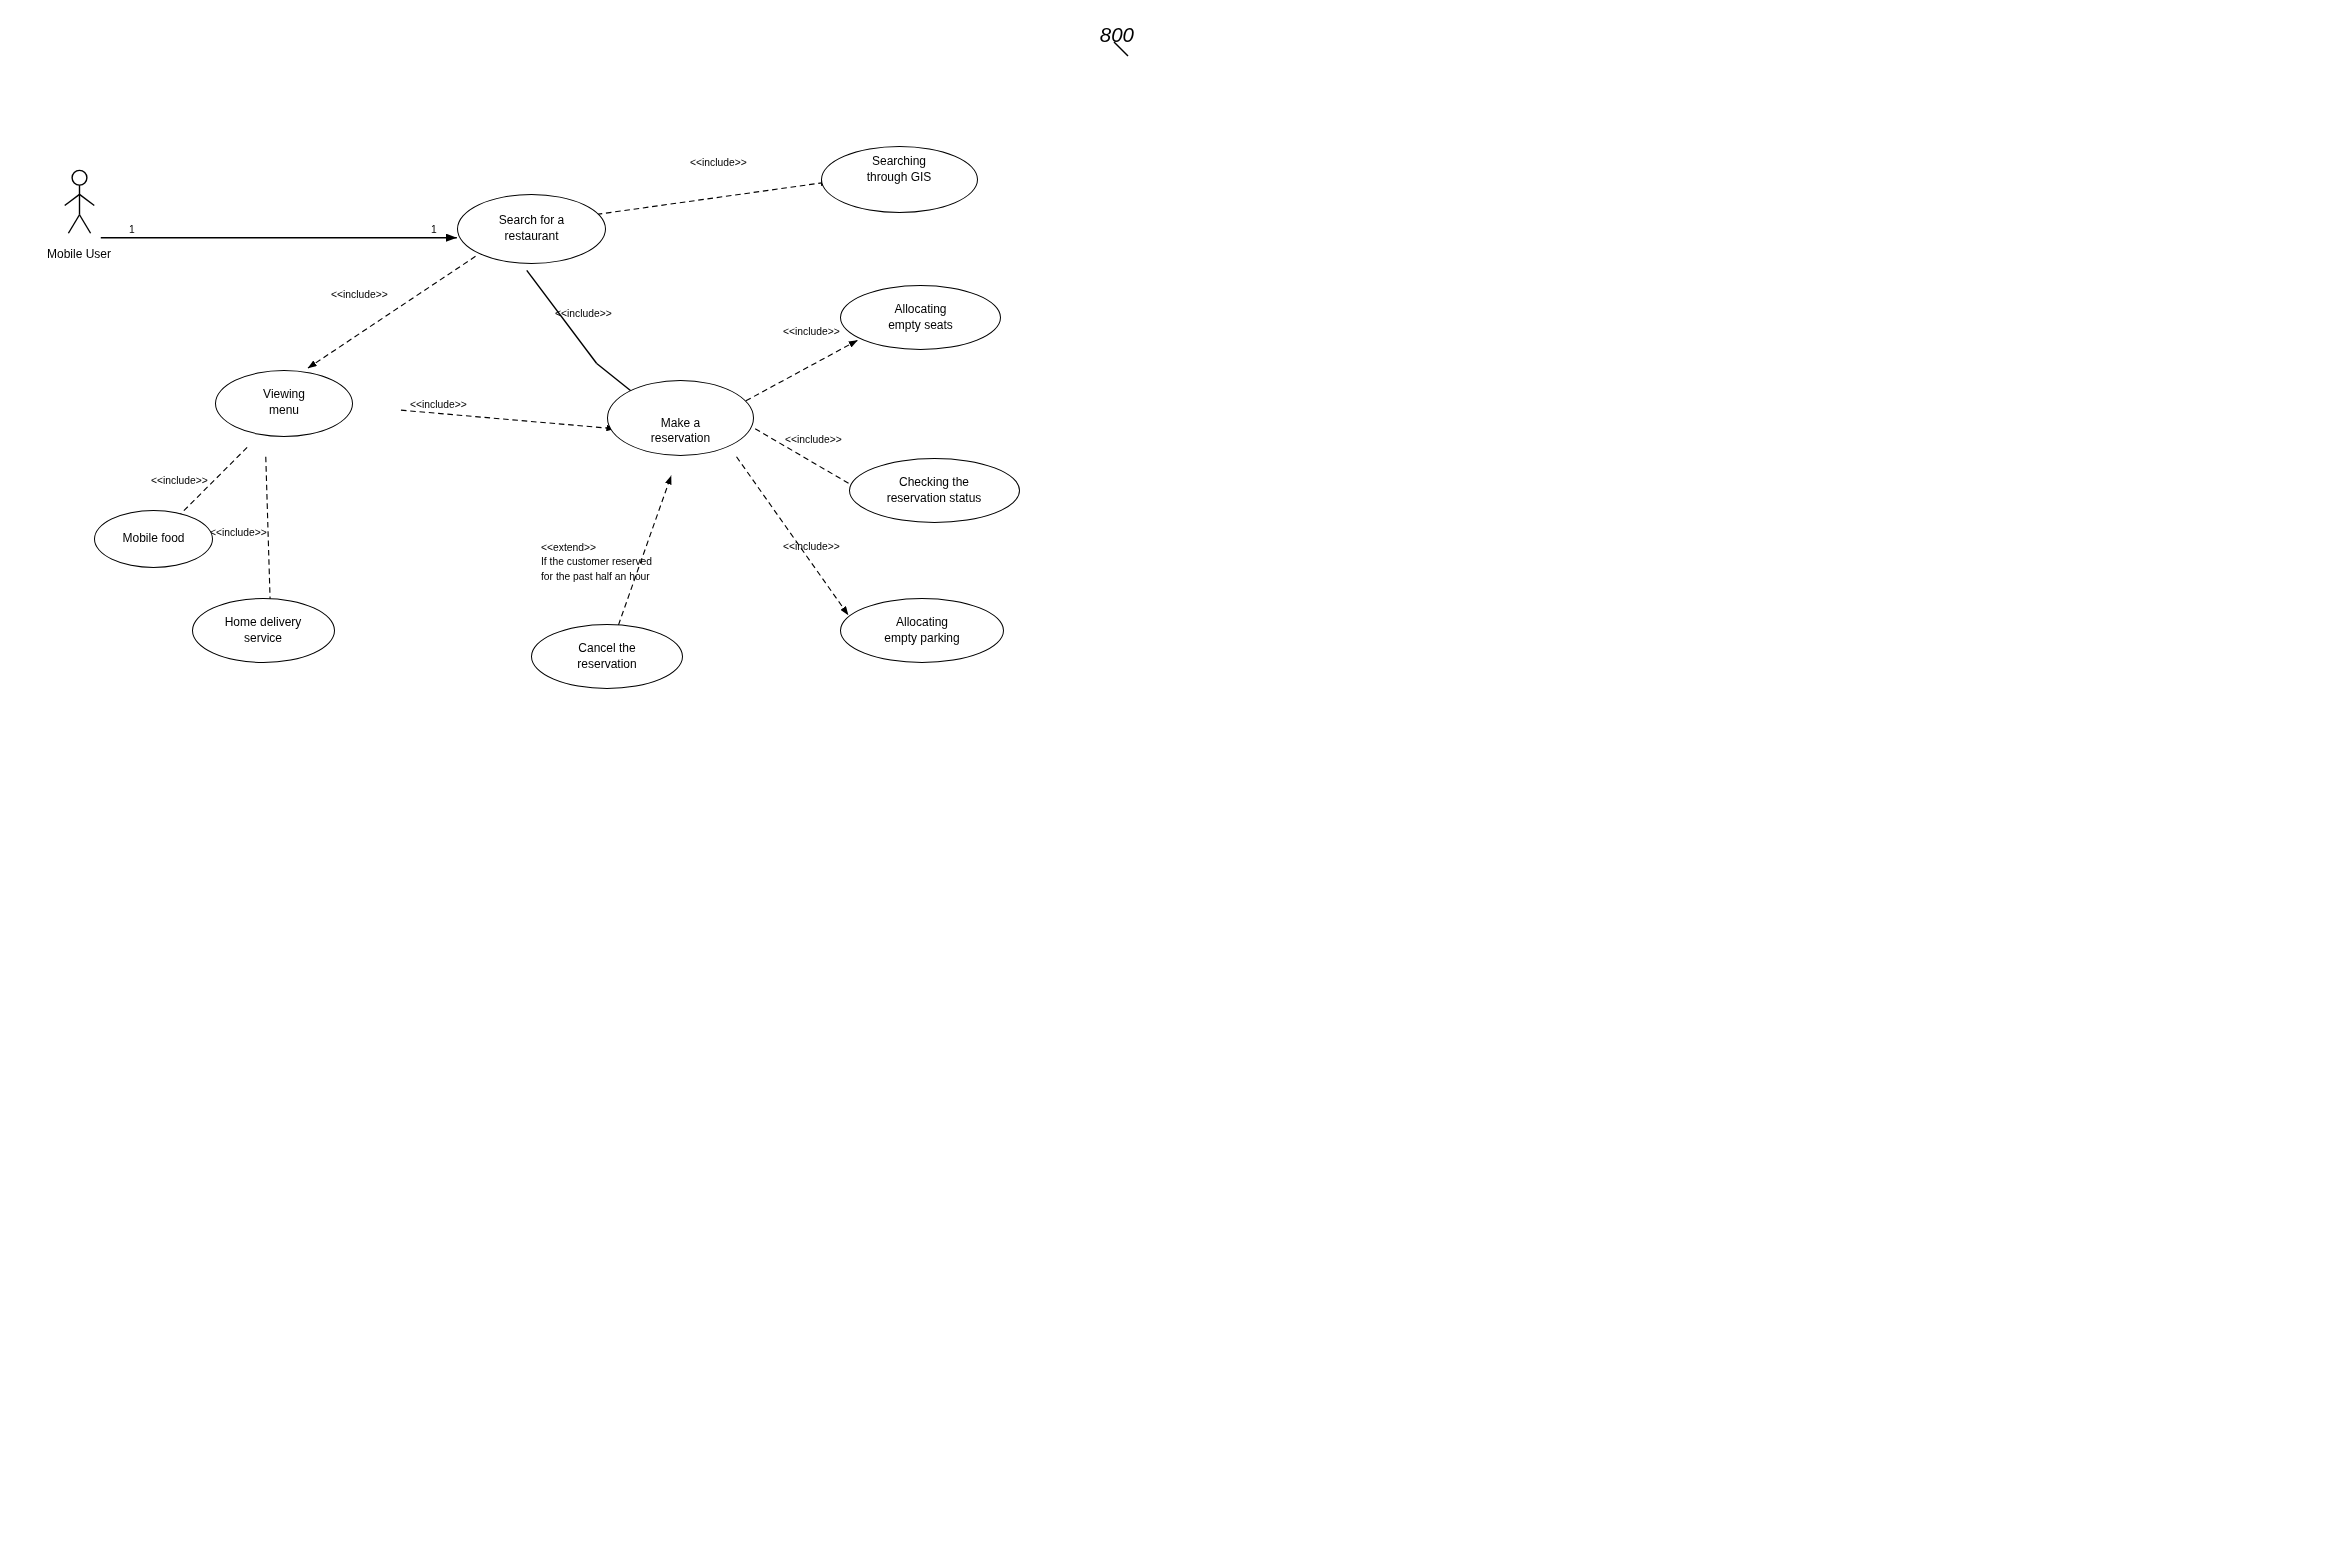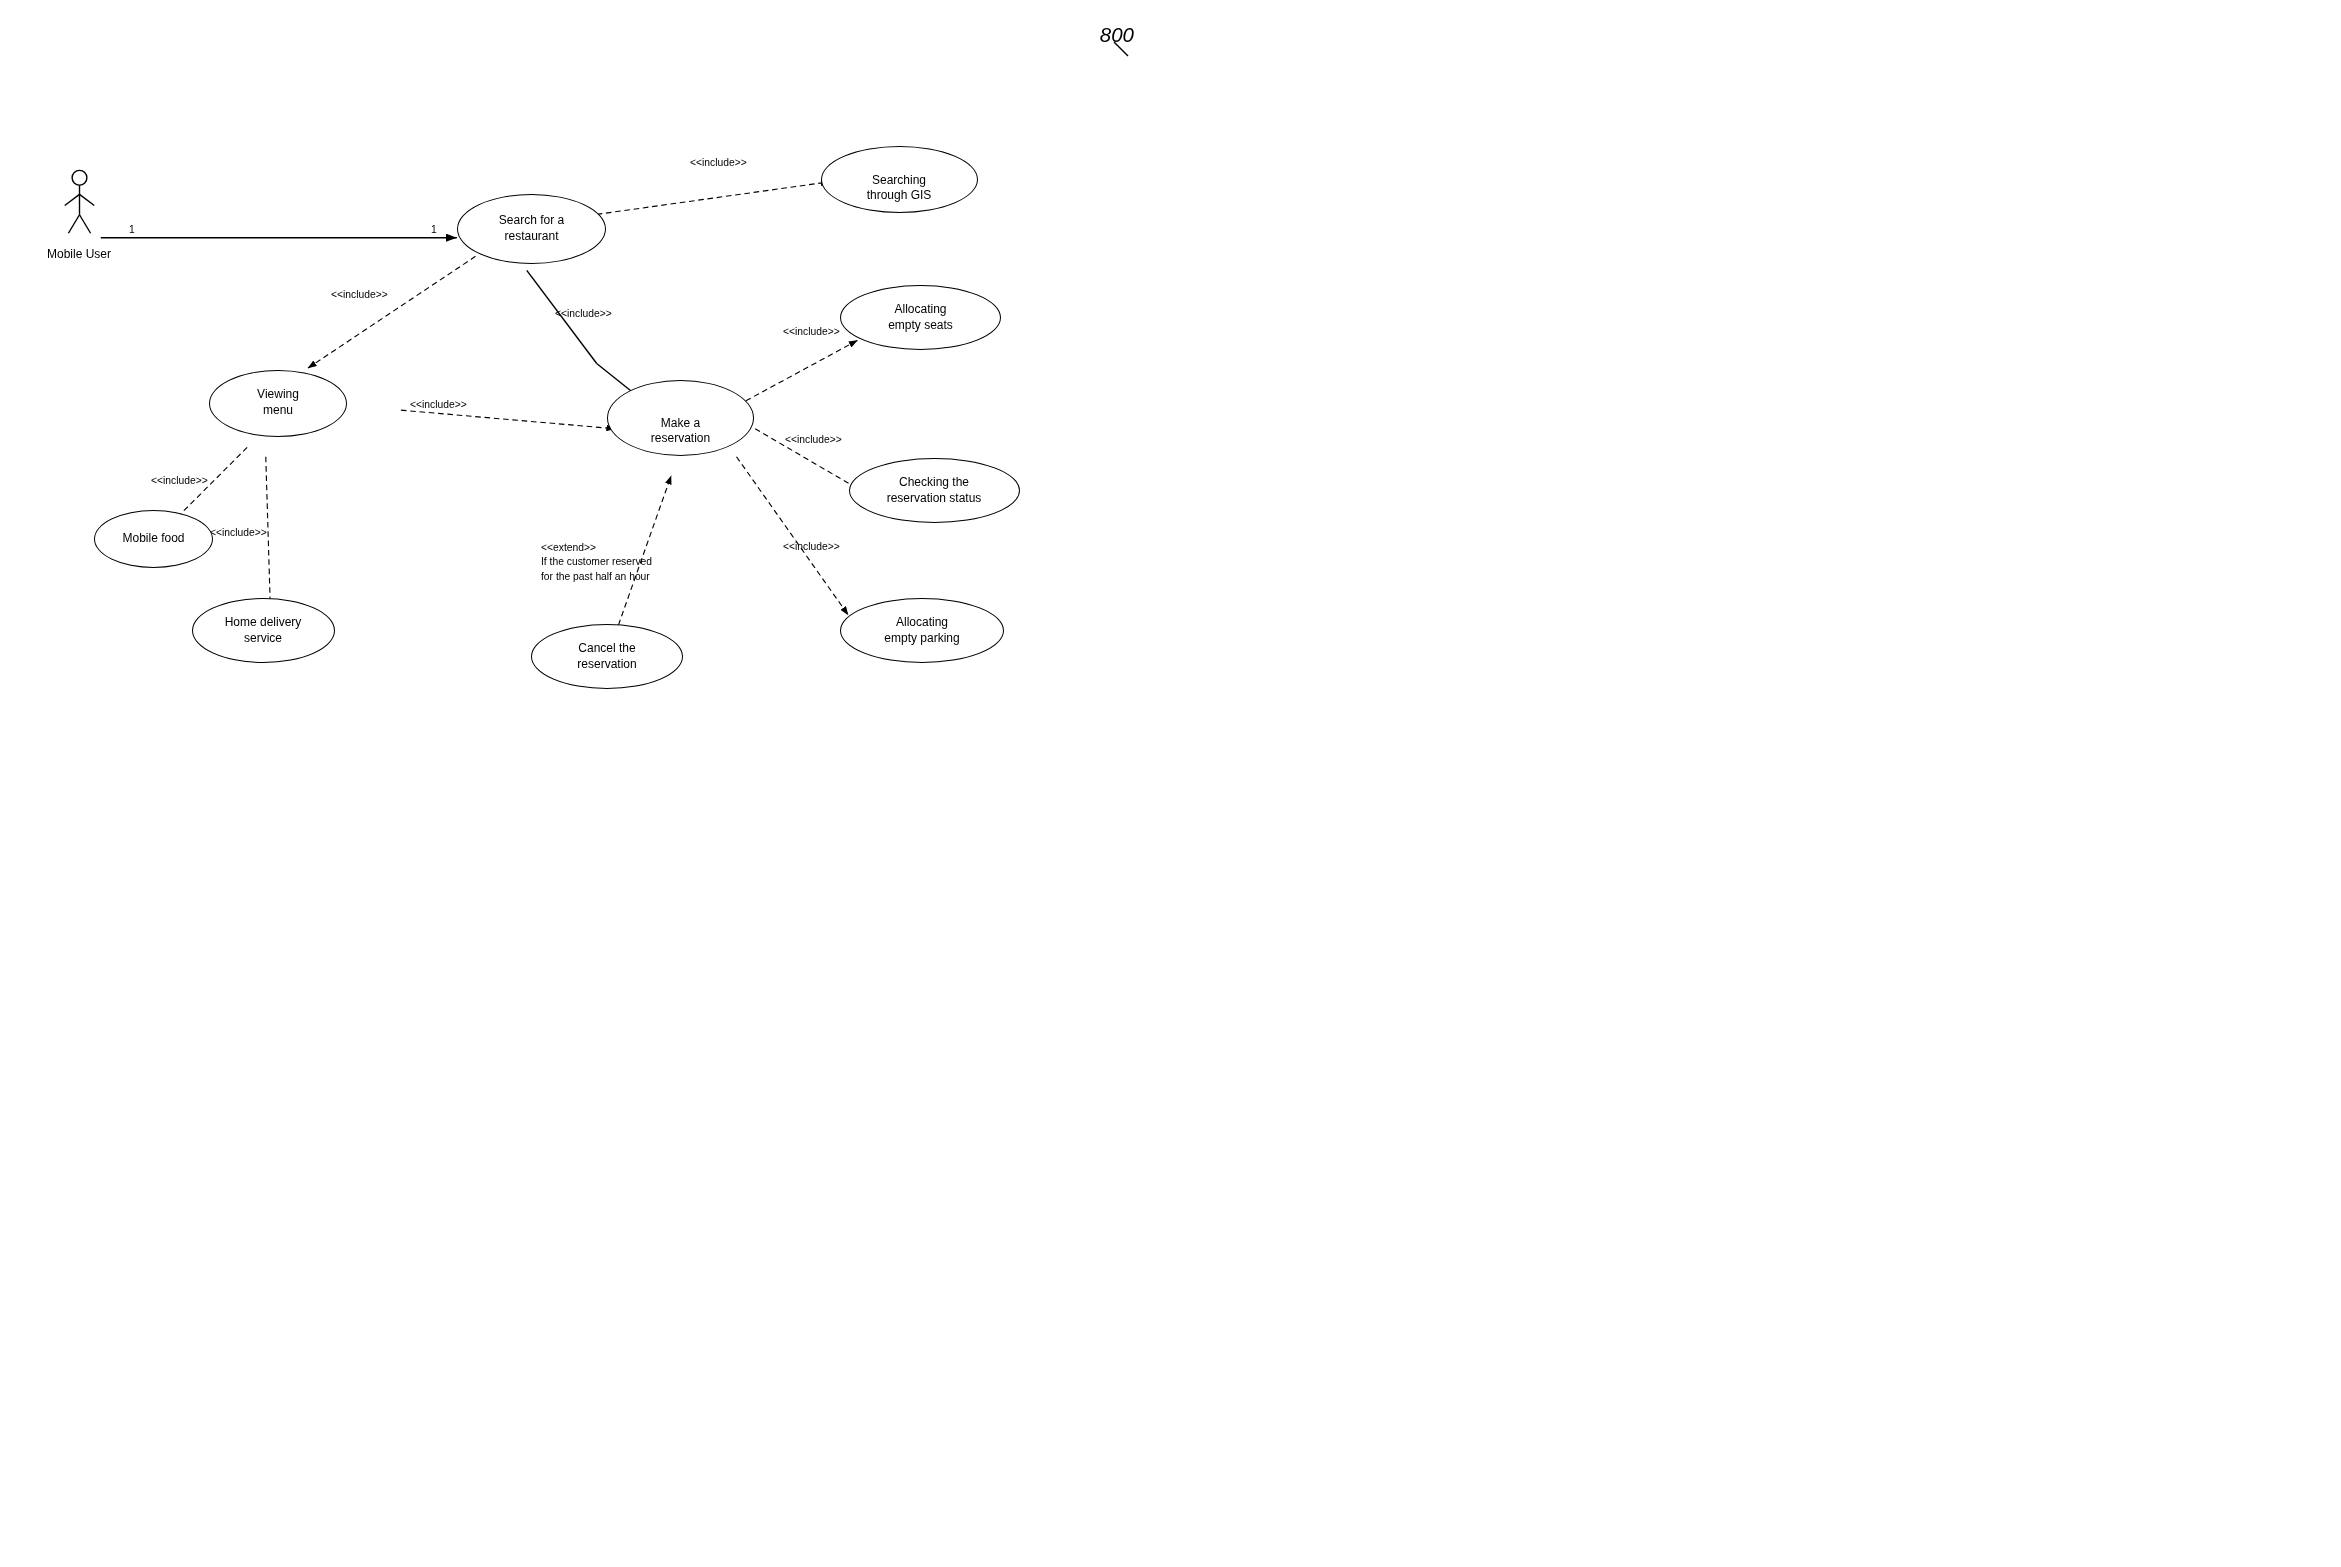--- a/index.html
+++ b/index.html
@@ -127,32 +127,32 @@
   <div class="include-label" style="left:129px; top:224px;">1</div>
   <div class="include-label" style="left:431px; top:224px;">1</div>
 
   <div class="node" style="left:457px; top:191px; width:149px; height:75px;align-items:center;">
     <div class="ellipse" style="width:149px; height:70px; display:flex; align-items:center; justify-content:center;">
       <span>Search for a<br>restaurant</span>
     </div>
   </div>
 
   <div class="node" style="left:820px; top:144px; width:158px; height:70px;">
-    <div class="ellipse" style="width:157px; height:67px; display:flex; align-items:flex-end; justify-content:center;">
+    <div class="ellipse" style="width:157px; height:67px; display:flex; align-items:flex-start; justify-content:center;">
       <span>Searching<br>through GIS</span>
     </div>
   </div>
 
   <div class="include-label" style="left:690px; top:157px;">&lt;&lt;include&gt;&gt;</div>
 
   <div class="include-label" style="left:331px; top:289px;">&lt;&lt;include&gt;&gt;</div>
 
   <div class="include-label" style="left:555px; top:308px;">&lt;&lt;include&gt;&gt;</div>
 
-  <div class="node" style="left:208px; top:368px; width:140px; height:70px;">
+  <div class="node" style="left:214px; top:368px; width:140px; height:70px;">
     <div class="ellipse" style="width:138px; height:67px; display:flex; align-items:center; justify-content:center;">
       <span>Viewing<br>menu</span>
     </div>
   </div>
 
   <div class="include-label" style="left:410px; top:399px;">&lt;&lt;include&gt;&gt;</div>
 
   <div class="include-label" style="left:151px; top:475px;">&lt;&lt;include&gt;&gt;</div>
 
   <div class="include-label" style="left:210px; top:527px;">&lt;&lt;include&gt;&gt;</div>

